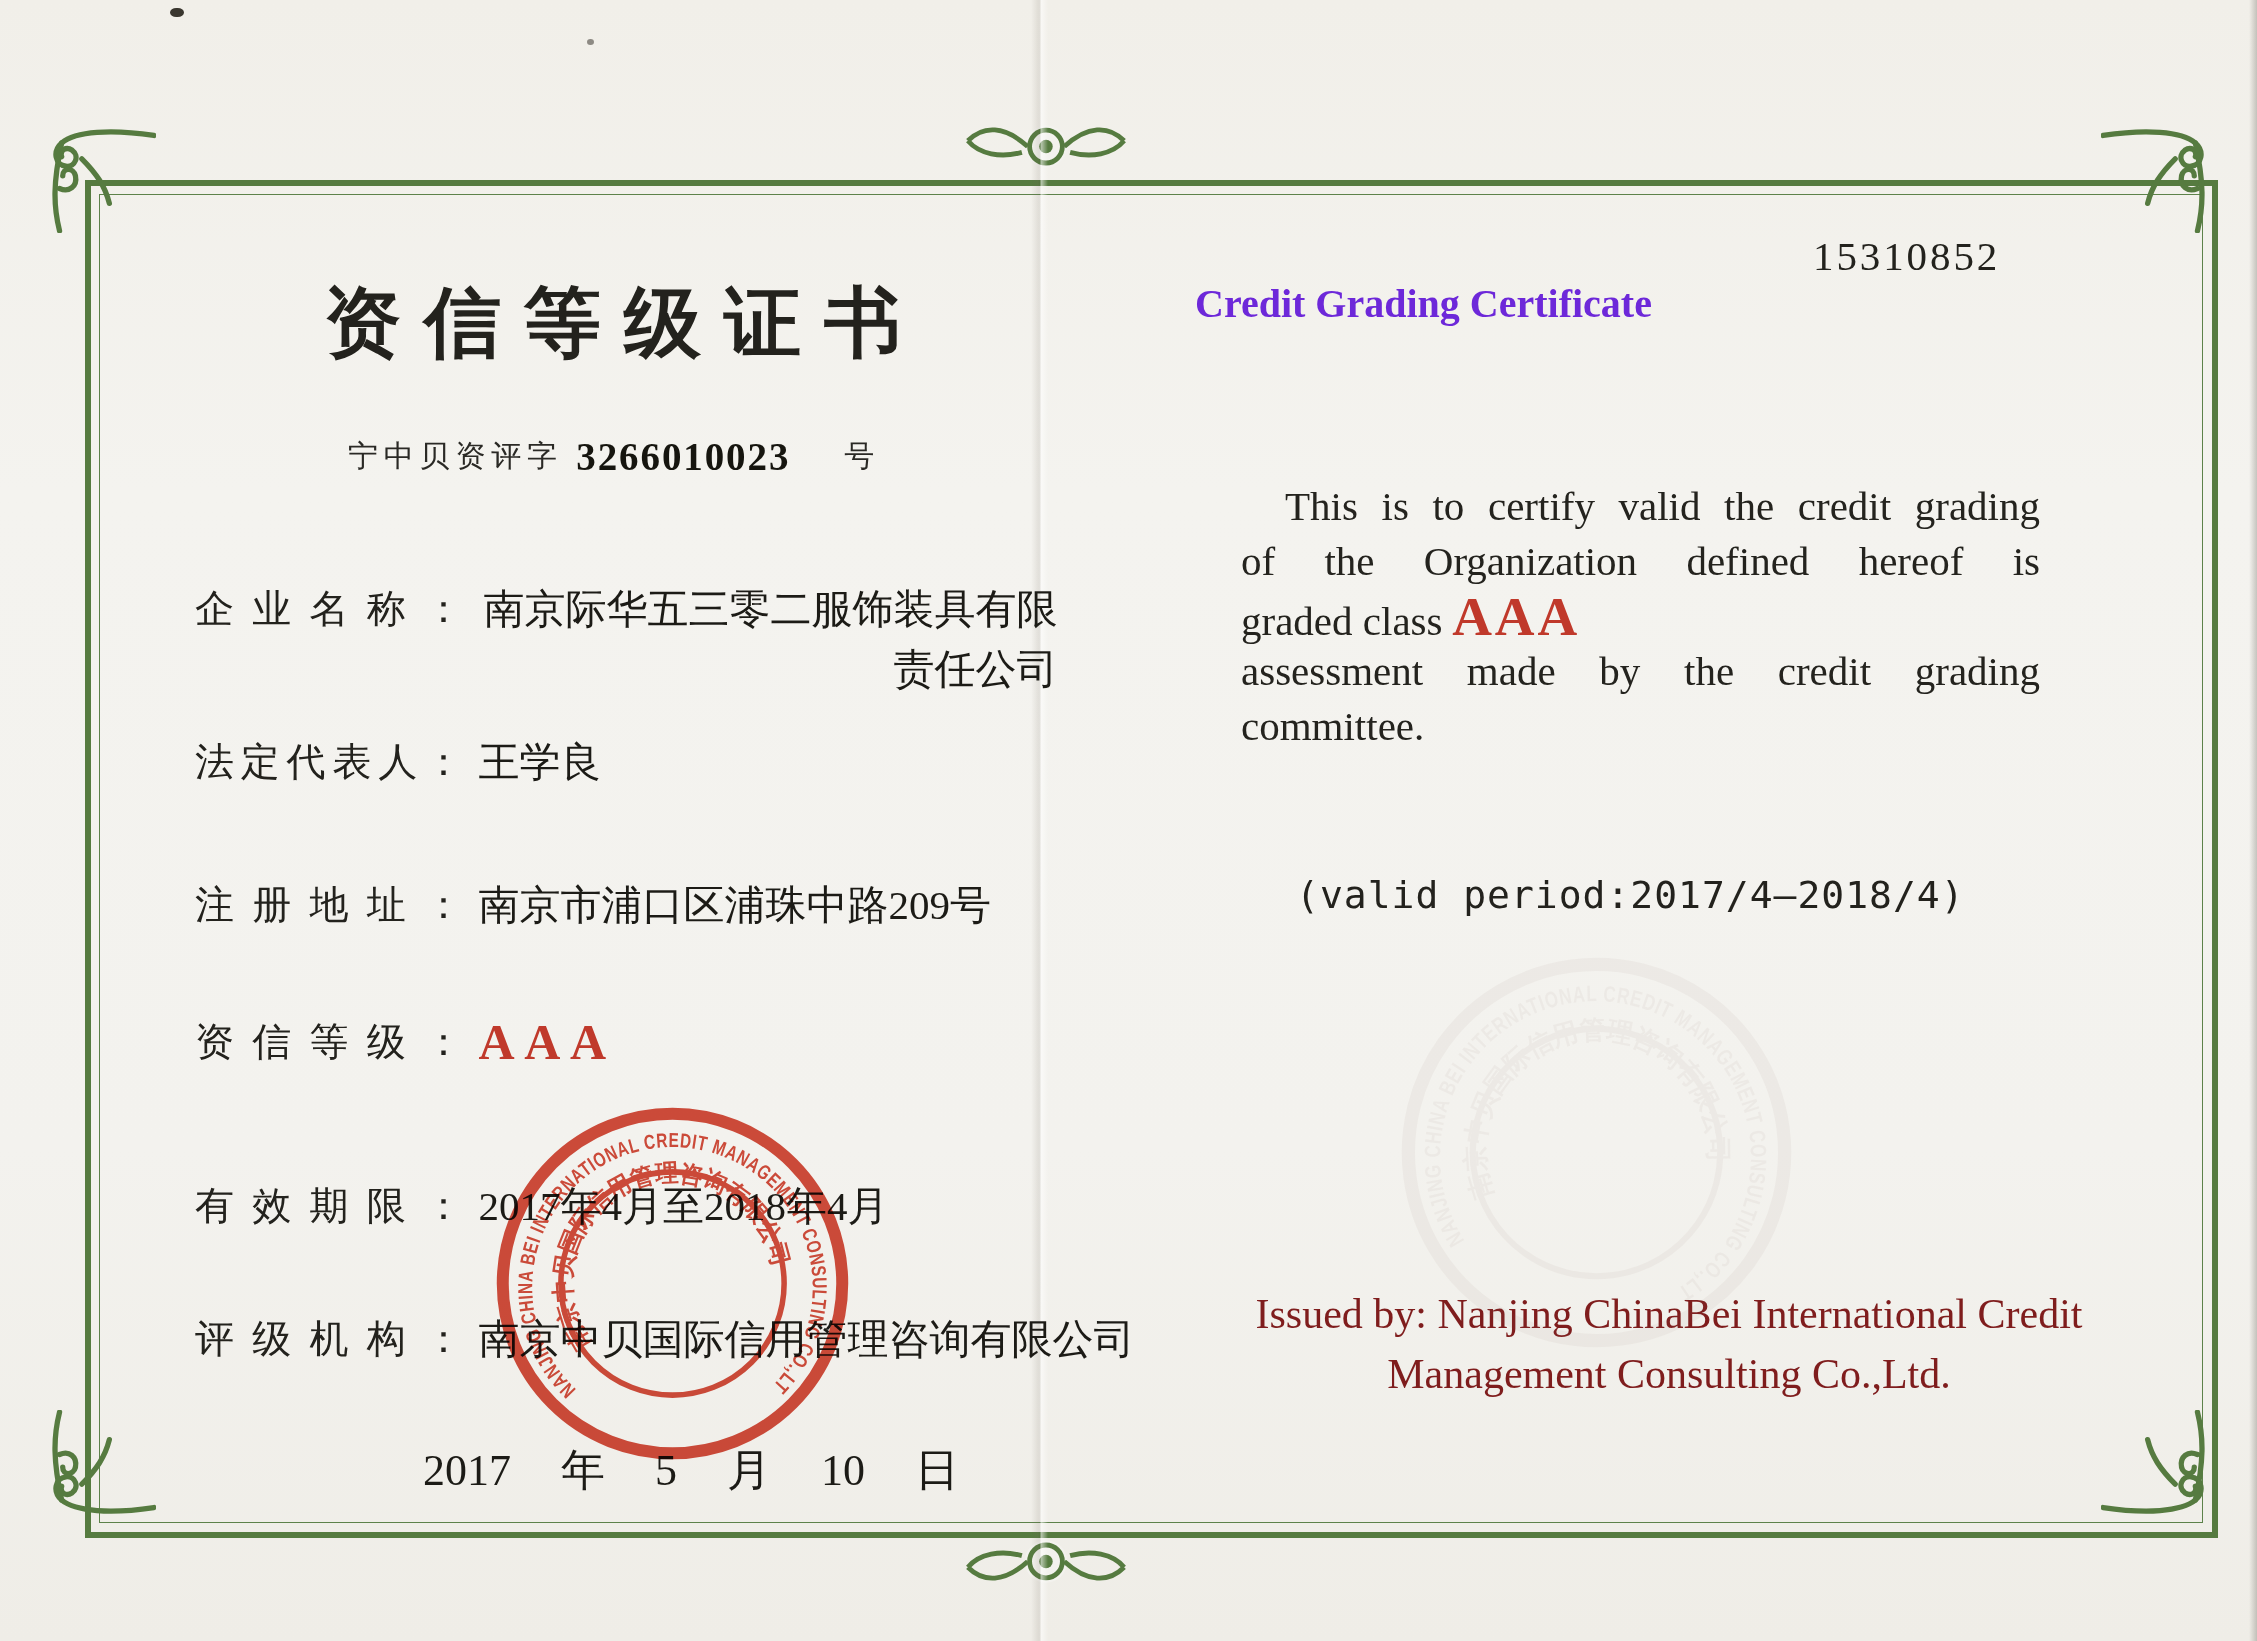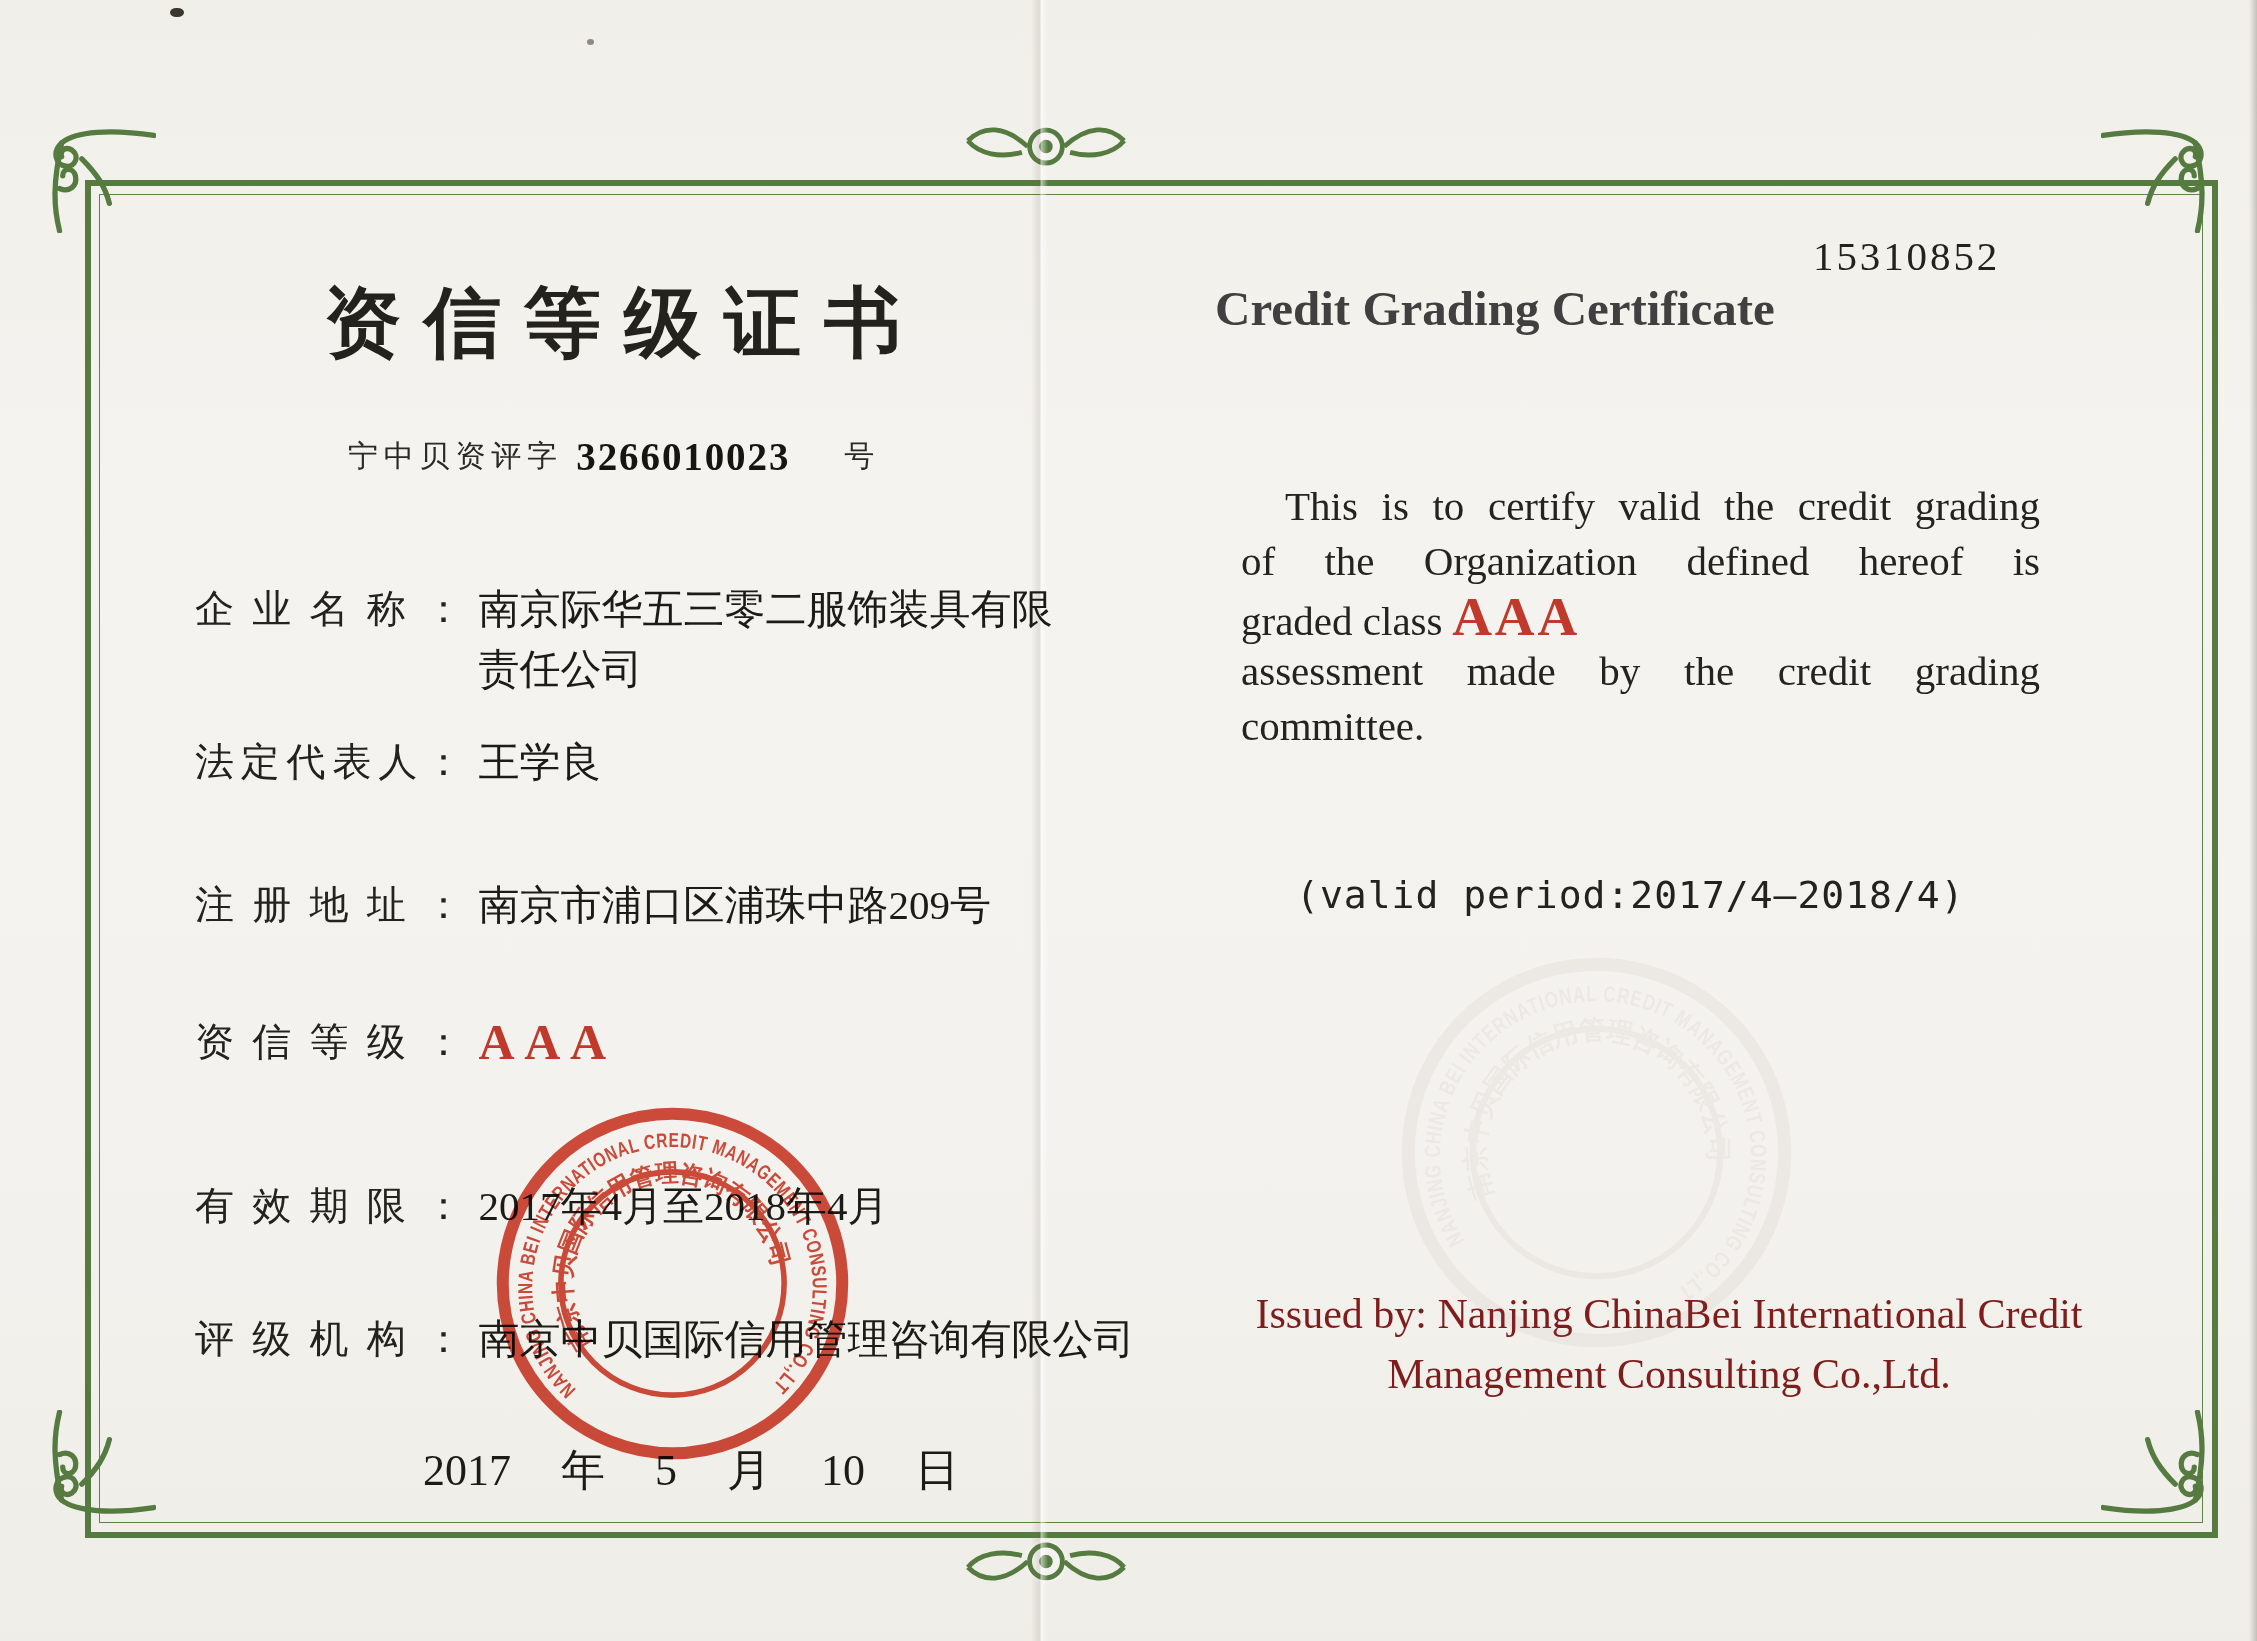--- a/index.html
+++ b/index.html
@@ -33,36 +33,36 @@
   
   .cn-title{left:324px;top:272px;font-size:77px;font-weight:700;letter-spacing:23px;color:#23221d;white-space:nowrap;}
   .ref-line{left:348px;top:434px;display:flex;align-items:center;white-space:nowrap;}
   .ref-prefix{font-size:30px;letter-spacing:5.8px;color:#2a2925;}
   .ref-number{font-size:39px;font-weight:700;margin-left:13.5px;letter-spacing:1.9px;color:#16150f;}
   .ref-suffix{font-size:30px;margin-left:54px;color:#2a2925;}
 
   .frow{left:164px;display:flex;align-items:flex-start;margin-left:31px;}
   .flabel{display:inline-block;width:268px;min-width:268px;font-size:39px;line-height:60px;
     text-align:justify;text-align-last:justify;color:#23221d;}
-  .fvalue{font-size:41px;line-height:60px;margin-left:15.4px;color:#1c1b16;white-space:nowrap;}
+  .fvalue{font-size:41px;line-height:60px;margin-left:15.4px;color:#1c1b16;white-space:nowrap;text-align:right;}
   .fvalue.wrap{white-space:normal;width:579px;}
   .r-company{top:579px;}
   .r-legal{top:732px;}
   .r-address{top:875px;}
   .r-grade{top:1012px;}
   .r-validity{top:1176px;}
   .r-agency{top:1309px;}
   .grade-val{color:#c0392b;font-size:50px;font-weight:700;letter-spacing:9.7px;line-height:60px;}
 
   .cn-date{left:423px;top:1441px;display:flex;align-items:baseline;font-size:44px;color:#1c1b16;}
   .cn-date span{margin-right:50px;text-align:right;}
 
   
   .serial{left:1813px;top:232px;font-size:41px;letter-spacing:2.9px;color:#23221d;}
-  .en-title{left:1195px;top:280px;font-size:49px;font-weight:700;color:#404040;white-space:nowrap;margin-left:20px;}
+  .en-title{left:1195px;top:280px;font-size:40px;font-weight:700;color:#6d28d9;white-space:nowrap;}
   .en-body{left:1241px;top:479px;width:799px;font-size:41px;color:#24231e;}
   .en-line{text-align:justify;text-align-last:justify;height:55px;line-height:55px;white-space:nowrap;display:block;}
   .en-line.indent{text-indent:44px;}
   .en-line.flexline{display:flex;align-items:baseline;white-space:nowrap;}
   .en-line.last{text-align:left;text-align-last:left;}
   .body-grade{color:#c0392b;font-size:55px;font-weight:700;letter-spacing:2.9px;margin:0 5.8px 0 9.7px;line-height:55px;}
   .flex-post{flex:1;text-align:justify;text-align-last:justify;padding-left:9.7px;}
   .valid-period{left:1296px;top:873px;font-family:"DejaVu Sans Mono",monospace;font-size:38px;letter-spacing:1px;color:#23221d;white-space:nowrap;}
   .issued{left:1186px;top:1284px;width:966px;text-align:center;font-size:42px;line-height:60px;color:#7f1d1d;}
 

